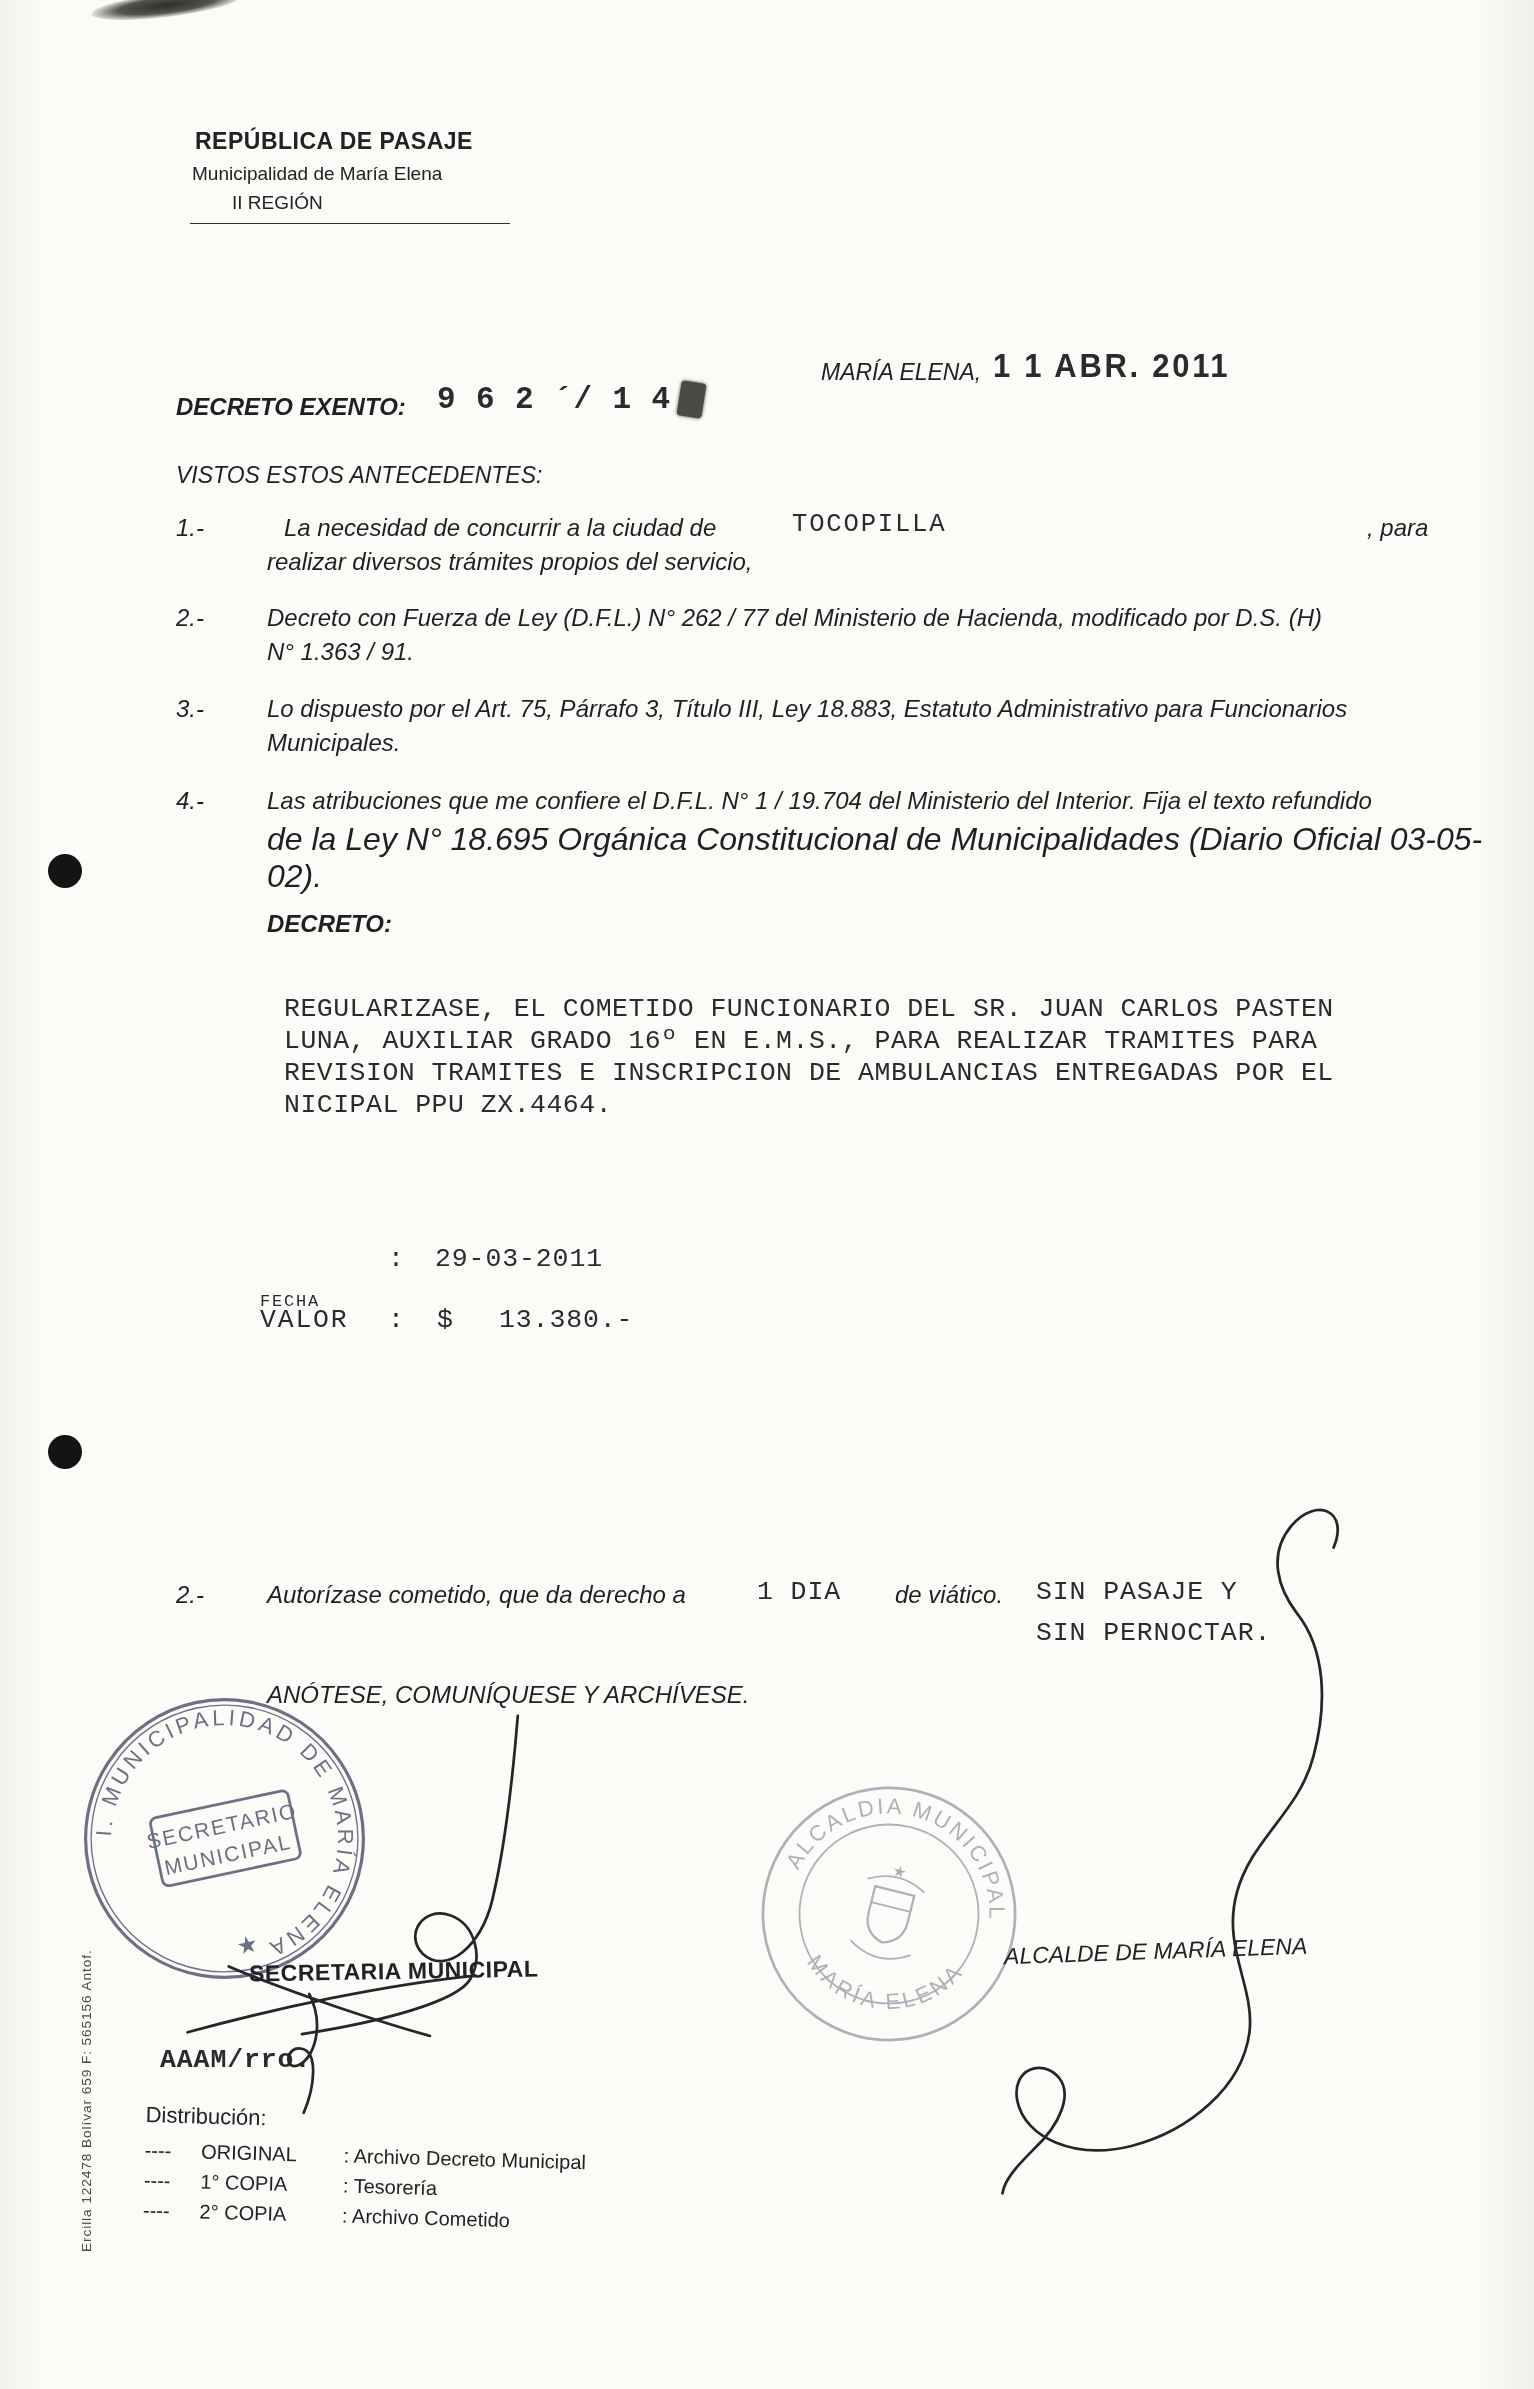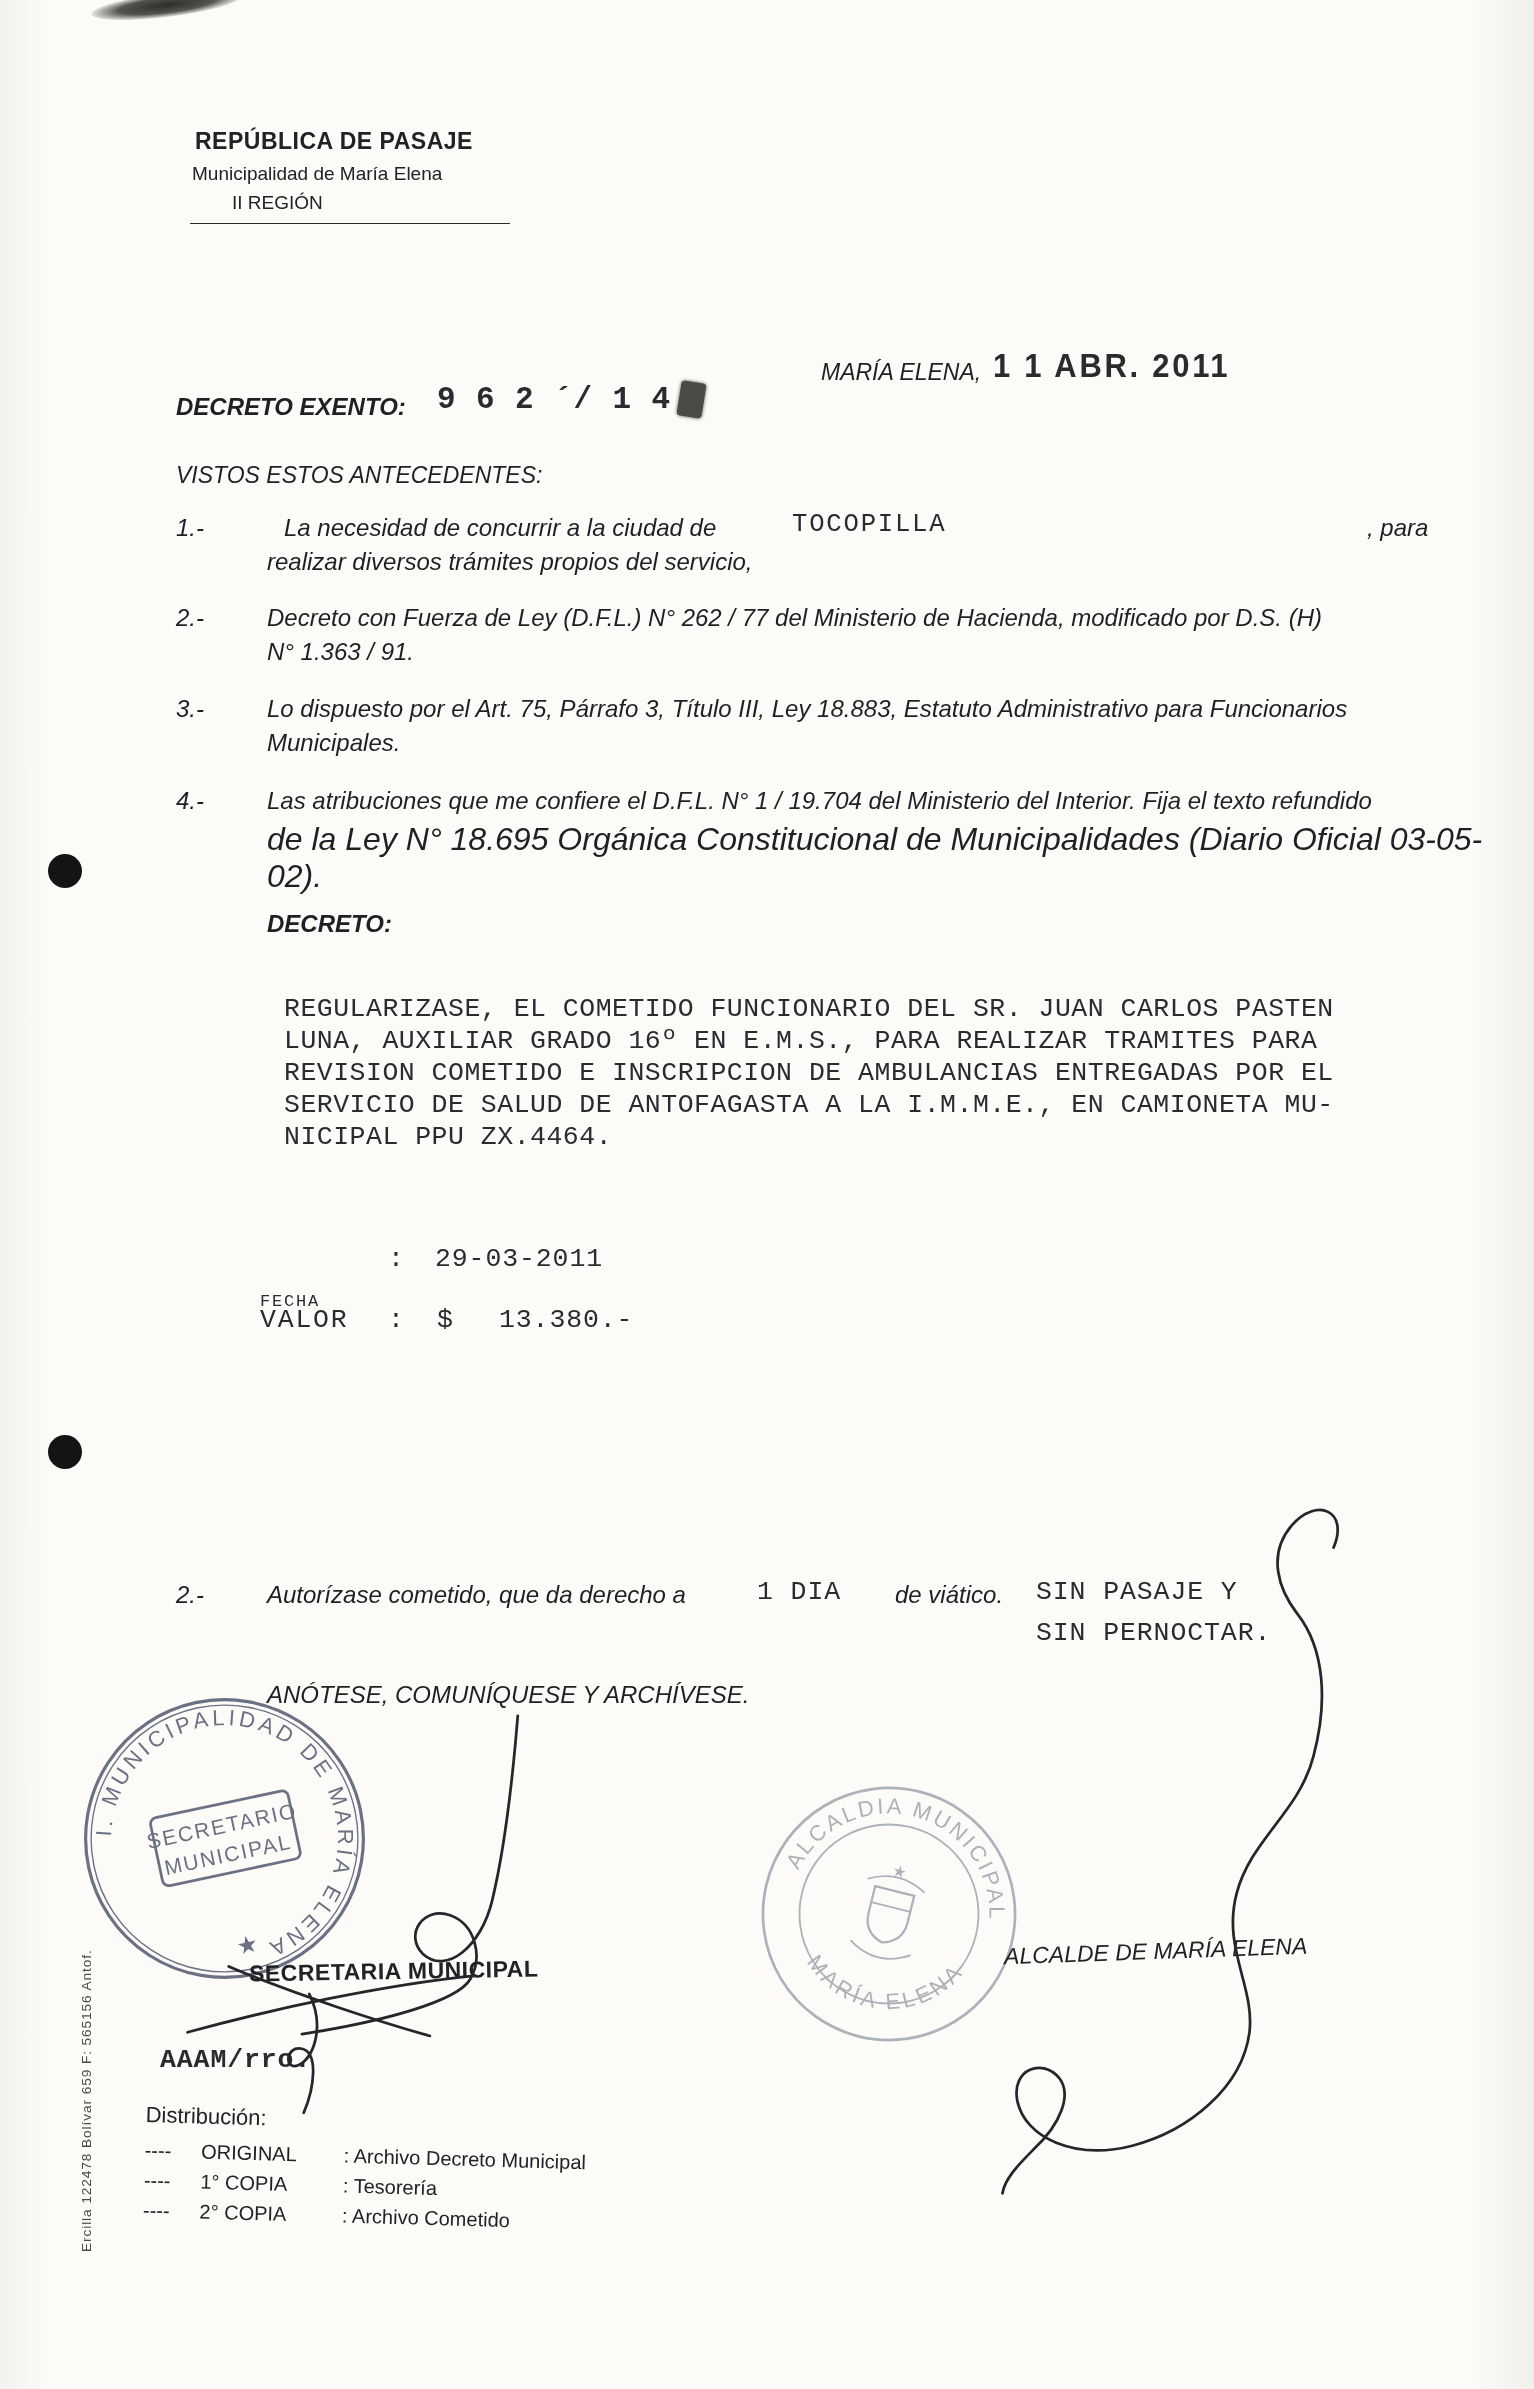--- a/index.html
+++ b/index.html
@@ -74,22 +74,21 @@
     <span class="abs pre-printed" style="left:176px;top:0;font-size:24px;">4.-</span>
     <div class="abs pre-printed" style="left:267px;top:0;font-size:24px;">Las atribuciones que me confiere el D.F.L. N° 1 / 19.704 del Ministerio del Interior. Fija el texto refundido</div>
     <div class="abs pre-printed" style="left:267px;top:34px;font-size:32px;">de la Ley N° 18.695 Orgánica Constitucional de Municipalidades (Diario Oficial 03-05-02).</div>
   </div>
 
   <div class="abs pre-printed bold" style="left:267px;top:910px;font-size:24px;">DECRETO:</div>
 
   <div class="abs" style="left:260px;top:993px;margin-left:24px;">
     <div class="mono" style="font-size:26.5px;line-height:32px;letter-spacing:0.5px;">REGULARIZASE, EL COMETIDO FUNCIONARIO DEL SR. JUAN CARLOS PASTEN</div>
     <div class="mono" style="font-size:26.5px;line-height:32px;letter-spacing:0.5px;">LUNA, AUXILIAR GRADO 16º EN E.M.S., PARA REALIZAR TRAMITES PARA</div>
-    <div class="mono" style="font-size:26.5px;line-height:32px;letter-spacing:0.5px;">REVISION COMETIDO E INSCRIPCION DE AMBULANCIAS ENTREGADAS POR EL</div>
-    <div class="mono" style="font-size:26.5px;line-height:32px;letter-spacing:0.5px;">SERVICIO DE SALUD DE ANTOFAGASTA A LA I.M.M.E., EN CAMIONETA MU-</div>
+    <div class="mono" style="font-size:26.5px;line-height:32px;letter-spacing:0.5px;">REVISION TRAMITES E INSCRIPCION DE AMBULANCIAS ENTREGADAS POR EL</div>
     <div class="mono" style="font-size:26.5px;line-height:32px;letter-spacing:0.5px;">NICIPAL PPU ZX.4464.</div>
   </div>
 
   <div class="abs" style="left:0;top:1244px;width:1534px;">
     <span class="abs mono" style="left:260px;font-size:17px;letter-spacing:1.8px;margin-top:48px;">FECHA</span>
     <span class="abs mono" style="left:388px;font-size:26.5px;">:</span>
     <span class="abs mono" style="left:435px;font-size:26.5px;letter-spacing:0.9px;">29-03-2011</span>
   </div>
 
   <div class="abs" style="left:0;top:1305px;width:1534px;">

